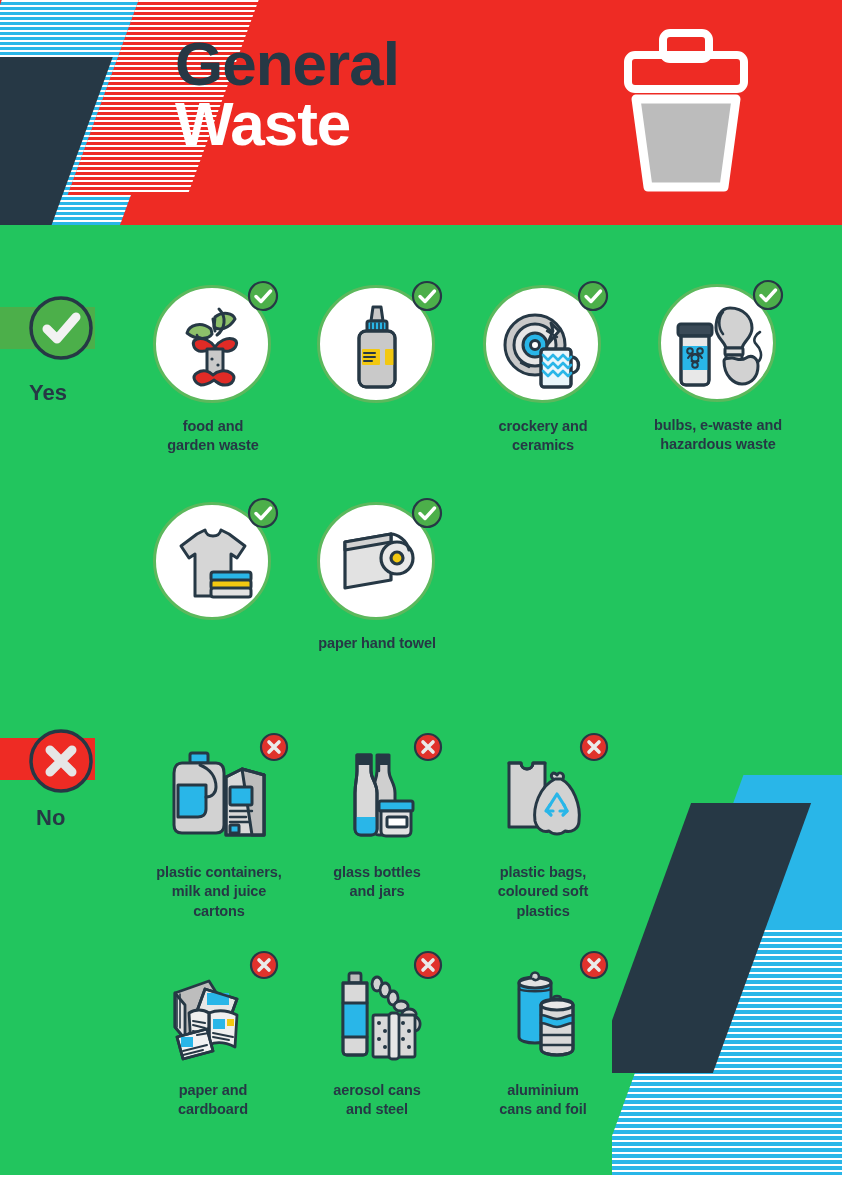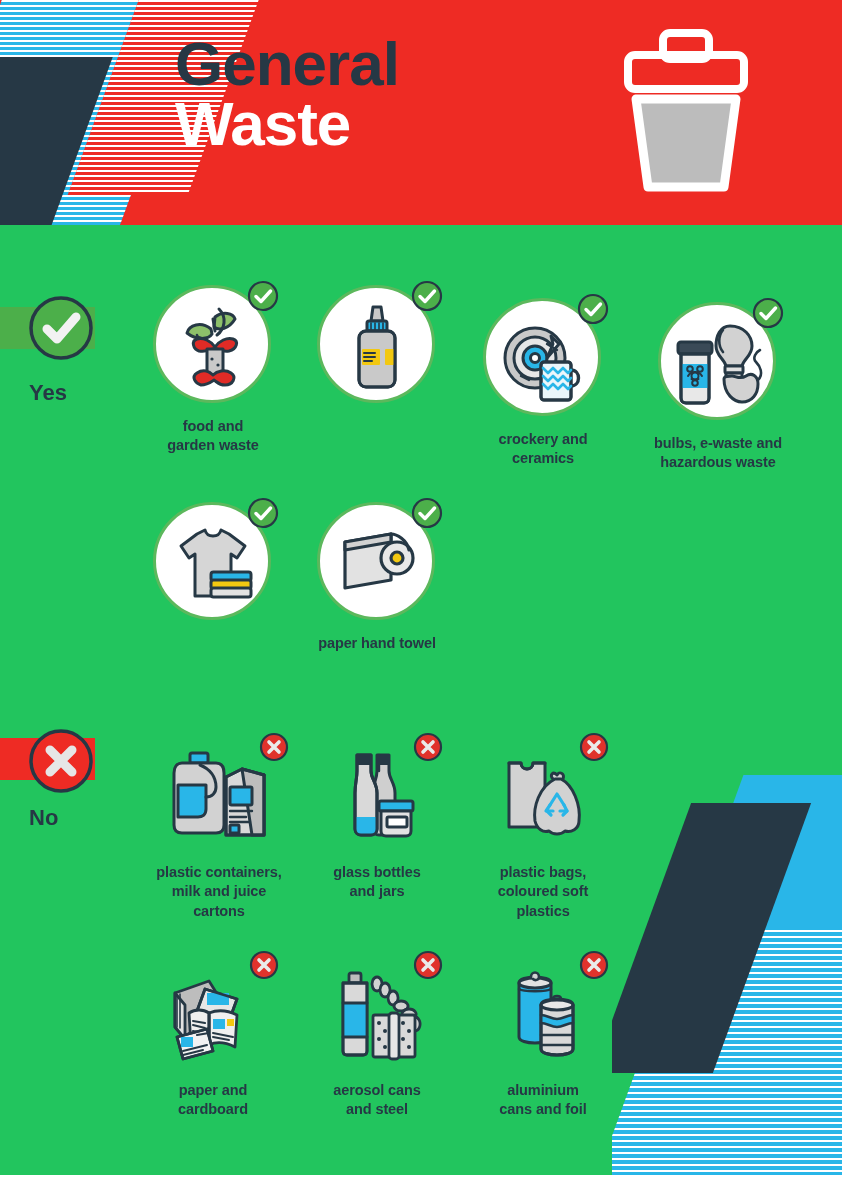--- a/index.html
+++ b/index.html
@@ -63,21 +63,21 @@
   }
   .rail-bar.yes{background:#4caf4a;top:307px;}
   .rail-bar.no{background:#ee2b24;top:738px;}
   .rail-badge{position:absolute;}
   .rail-badge.yes{left:25px;top:292px;}
   .rail-badge.no{left:25px;top:725px;}
   .rail-label{
     position:absolute;font-size:22px;font-weight:bold;color:#263845;
   }
   .rail-label.yes{left:29px;top:380px;}
-  .rail-label.no{left:29px;top:805px;}
+  .rail-label.no{left:36px;top:805px;}
 
   
   .item{position:absolute;width:170px;text-align:center;}
   .item-art{position:relative;width:170px;height:128px;}
   .circle-ring{
     position:absolute;left:25px;top:0;width:118px;height:118px;
     border:3px solid #5cb85c;border-radius:50%;
     box-sizing:border-box;background:#fff;
   }
   .art-inner{
@@ -211,21 +211,21 @@
       </div>
       <div class="badge-mark">
         <svg width="34" height="34" viewBox="0 0 34 34">
           <circle cx="17" cy="17" r="14" fill="#4caf4a" stroke="#263845" stroke-width="2.2"></circle>
           <path d="M10 17.5 L15 22.5 L24.5 12" fill="none" stroke="#fff" stroke-width="3.4" stroke-linecap="round" stroke-linejoin="round"></path>
         </svg>
       </div>
     </div>
   </div>
 
-  <div class="item yes" style="left:458px;top:298px;">
+  <div class="item yes" style="left:458px;top:285px;">
     <div class="item-art">
       <div class="circle-ring"></div>
       <div class="art-inner">
         <svg width="96" height="92" viewBox="0 0 96 92">
           <g stroke="#263845" stroke-width="3" stroke-linejoin="round" stroke-linecap="round">
             <circle cx="40" cy="44" r="30" fill="#c9c9c9"></circle>
             <circle cx="40" cy="44" r="21" fill="#e6e6e6"></circle>
             <circle cx="40" cy="44" r="12" fill="#29b6e8"></circle>
             <circle cx="40" cy="44" r="4.5" fill="#fff"></circle>
             <path d="M56 22 L64 30 L52 44 L58 30 Z" fill="#fff"></path>
@@ -243,21 +243,21 @@
       <div class="badge-mark">
         <svg width="34" height="34" viewBox="0 0 34 34">
           <circle cx="17" cy="17" r="14" fill="#4caf4a" stroke="#263845" stroke-width="2.2"></circle>
           <path d="M10 17.5 L15 22.5 L24.5 12" fill="none" stroke="#fff" stroke-width="3.4" stroke-linecap="round" stroke-linejoin="round"></path>
         </svg>
       </div>
     </div>
     <div class="item-label">crockery and<br>ceramics</div>
   </div>
 
-  <div class="item yes" style="left:623px;top:302px;width:190px;">
+  <div class="item yes" style="left:623px;top:284px;width:190px;">
     <div class="item-art" style="width:190px;">
       <div class="circle-ring" style="left:35px;"></div>
       <div class="art-inner" style="width:190px;">
         <svg width="100" height="92" viewBox="0 0 100 92">
           <g stroke="#263845" stroke-width="3" stroke-linejoin="round" stroke-linecap="round">
             <rect x="10" y="24" width="34" height="12" rx="3" fill="#3a4a57"></rect>
             <path d="M13 36 L41 36 L41 80 C41 83 39 85 36 85 L18 85 C15 85 13 83 13 80 Z" fill="#e8e8e8"></path>
             <rect x="13" y="46" width="28" height="24" fill="#29b6e8" stroke="none"></rect>
             <g stroke="#263845" stroke-width="2" fill="none">
               <circle cx="27" cy="58" r="3.5"></circle>

